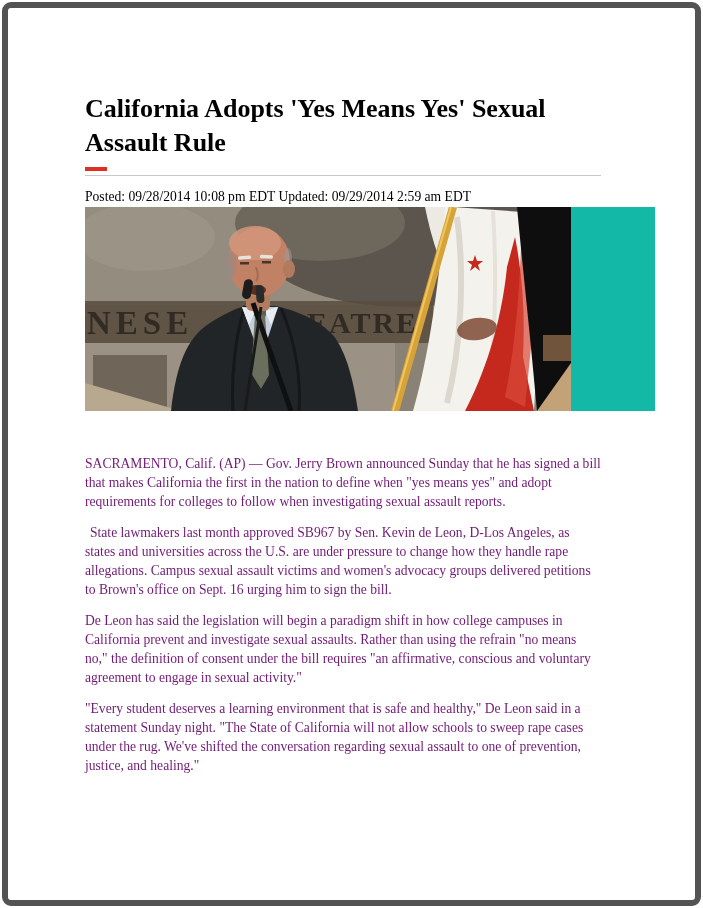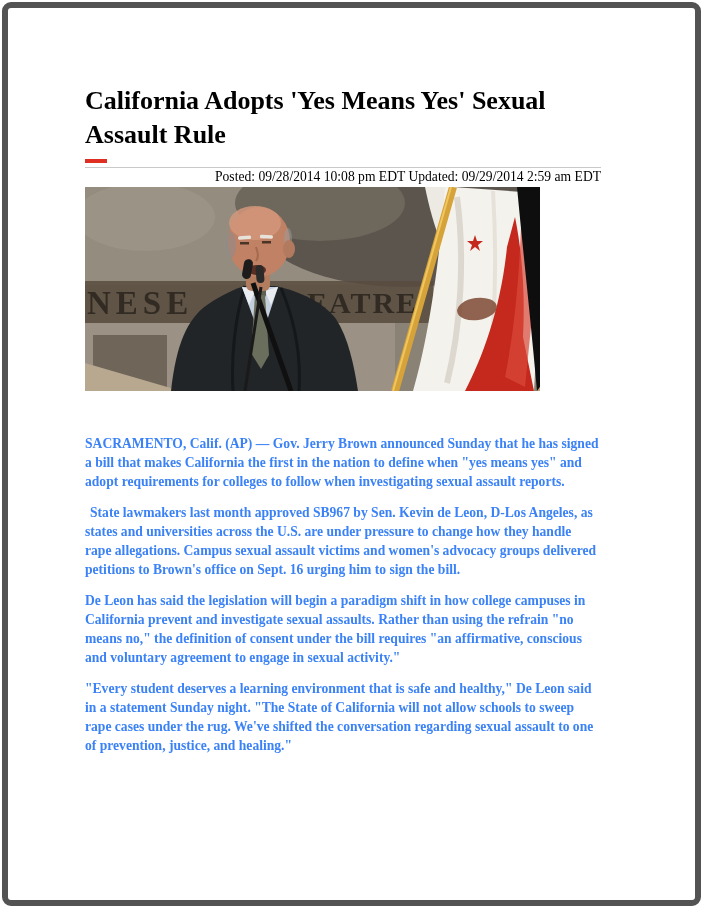--- a/index.html
+++ b/index.html
@@ -1,27 +1,27 @@
 <!DOCTYPE html>
 <html><head>
 <meta charset="utf-8">
 <style>
   html,body{margin:0;padding:0;background:#ffffff;}
   body{width:703px;height:908px;position:relative;font-family:"Liberation Serif",serif;-webkit-font-smoothing:antialiased;}
   .page-frame{position:absolute;left:2px;top:2px;right:2px;bottom:2px;border:6px solid #535353;border-radius:9px;background:#ffffff;box-sizing:border-box;}
-  .article{position:absolute;left:85px;top:84px;width:516px;color:#000;}
+  .article{position:absolute;left:85px;top:92px;width:516px;color:#000;}
   .headline{font-family:"Liberation Serif",serif;font-weight:bold;font-size:26px;line-height:34px;color:#000;margin:0;}
   .byline{margin-top:7px;}
   .byline-label{font-family:"Liberation Sans",sans-serif;font-weight:bold;font-size:10px;letter-spacing:.5px;color:#1a1a1a;line-height:11px;}
   .byline-rule{width:22px;height:4px;background:#df2f23;margin-top:1px;}
-  .dateline{margin-top:4px;border-top:1px solid #c9c9c9;padding-top:0;font-size:13.6px;line-height:17px;color:#000;text-align:right;}
-  .photo-wrap{margin-top:2px;width:455px;height:204px;overflow:hidden;background:#fdba74;}
+  .dateline{margin-top:4px;border-top:1px solid #c9c9c9;padding-top:12px;font-size:13.6px;line-height:17px;color:#000;}
+  .photo-wrap{margin-top:2px;width:570px;height:204px;overflow:hidden;background:#14b8a6;}
   .photo-wrap svg{display:block;}
   .article-body{margin-top:43px;}
-  .article-body p{margin:0 0 12px 0;font-size:13.6px;line-height:19px;color:#3b82f6;font-weight:bold;}
+  .article-body p{margin:0 0 12px 0;font-size:13.6px;line-height:19px;color:#701a75;}
   .article-body p:nth-of-type(2){text-indent:5px;}
   .sign-text{font-family:"Liberation Serif",serif;font-weight:bold;fill:#2b251d;opacity:.85;}
 </style>
 </head>
 <body>
 
 <div class="page-frame"></div>
 
 <div class="article">
 

